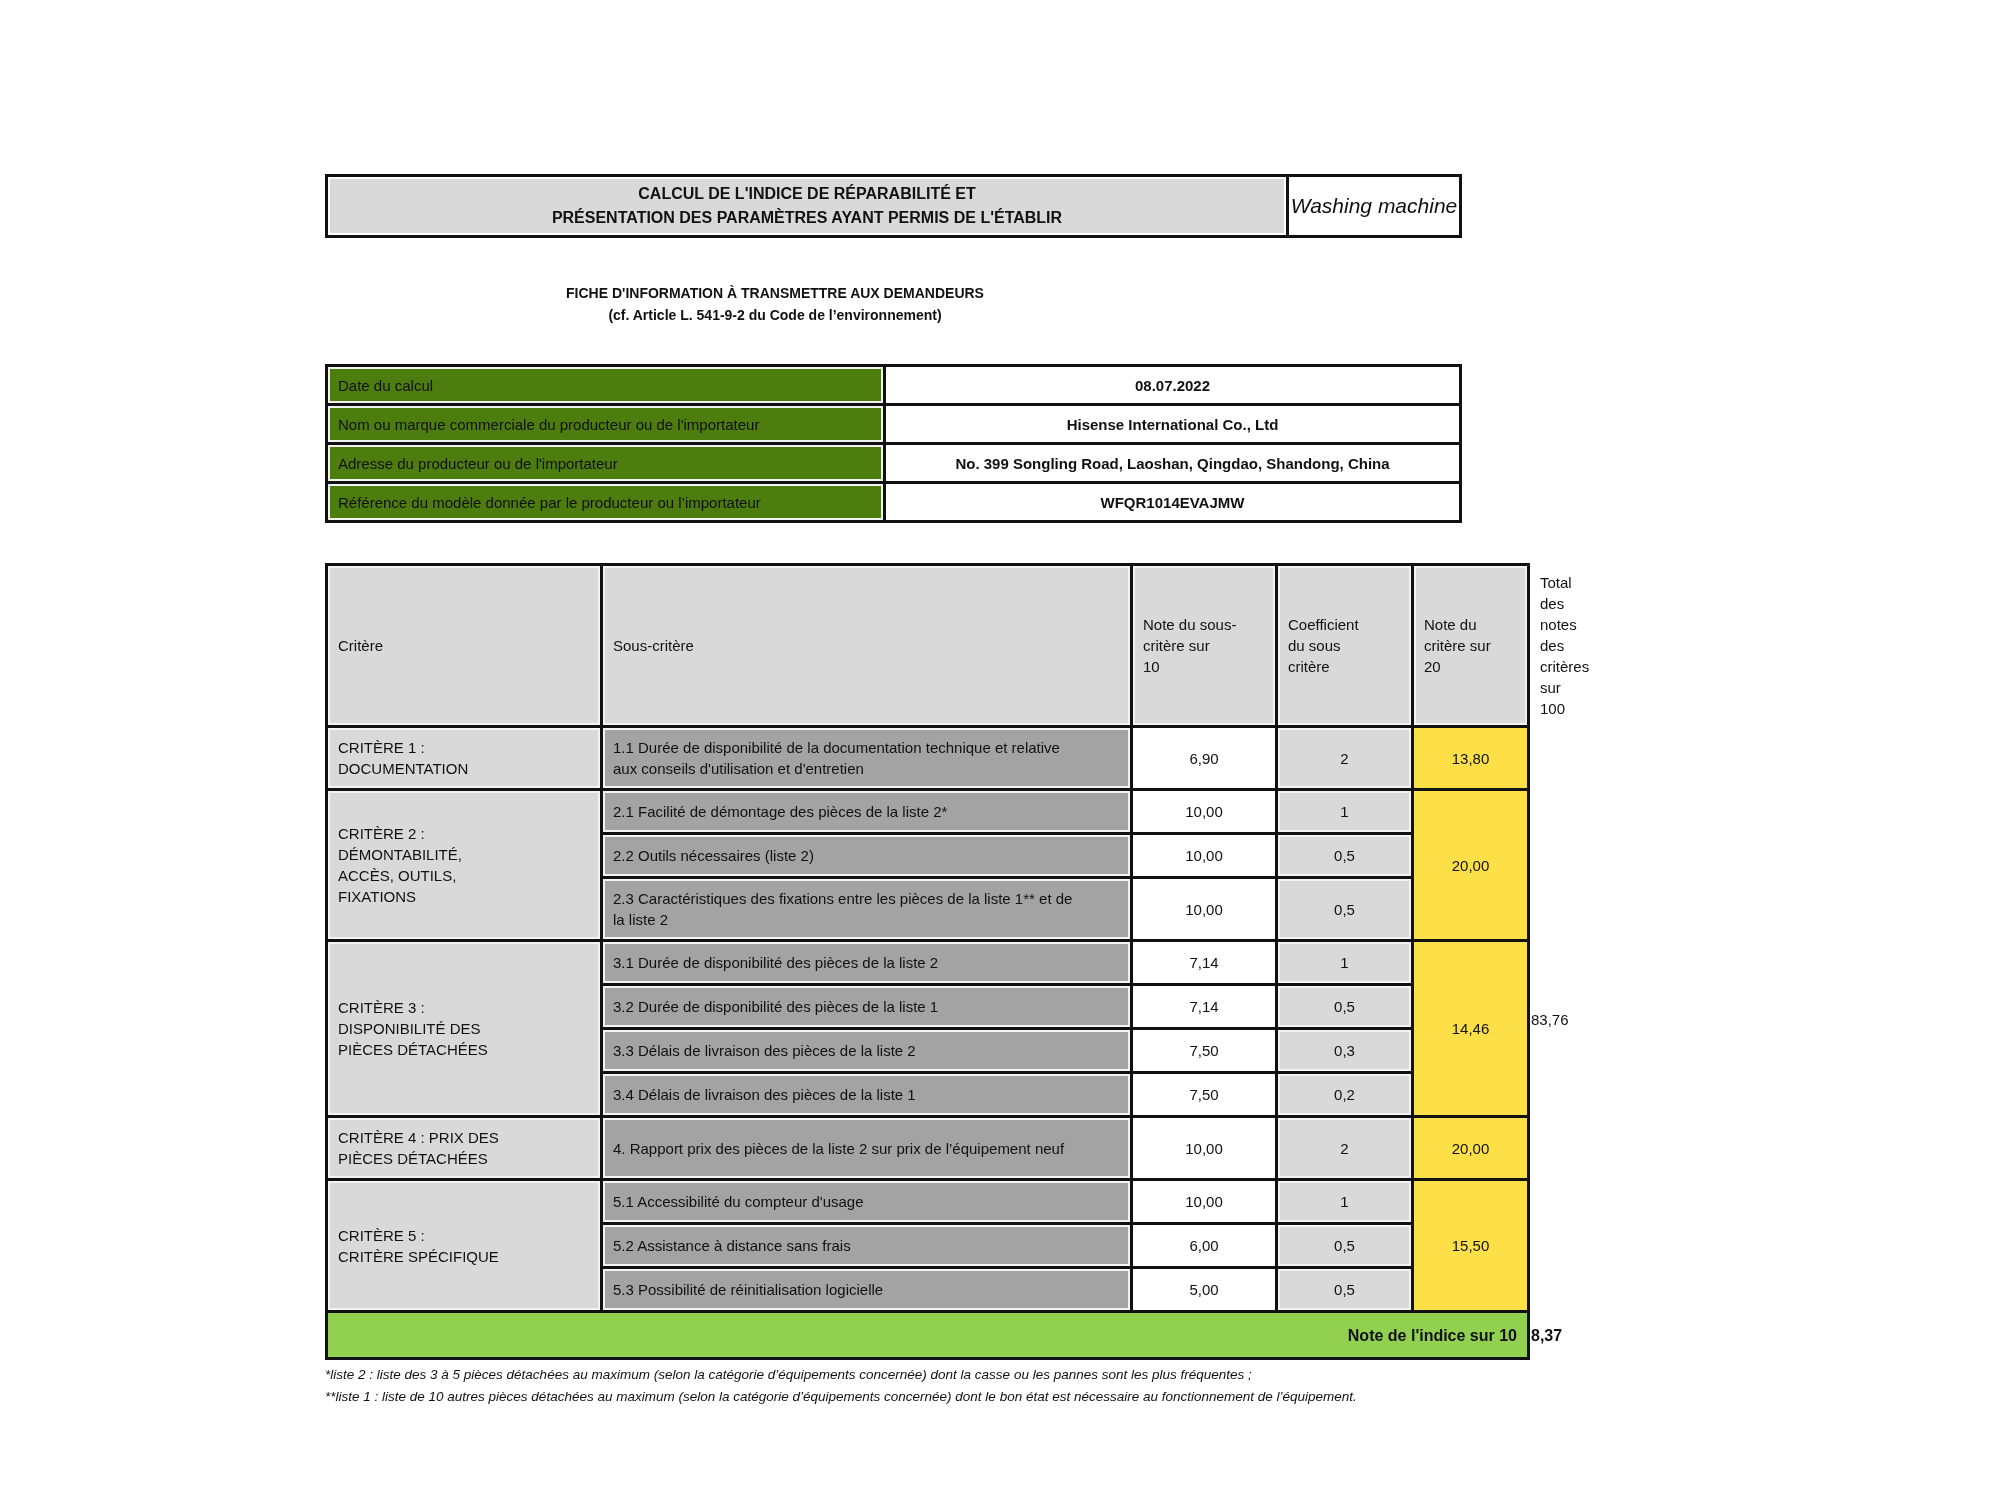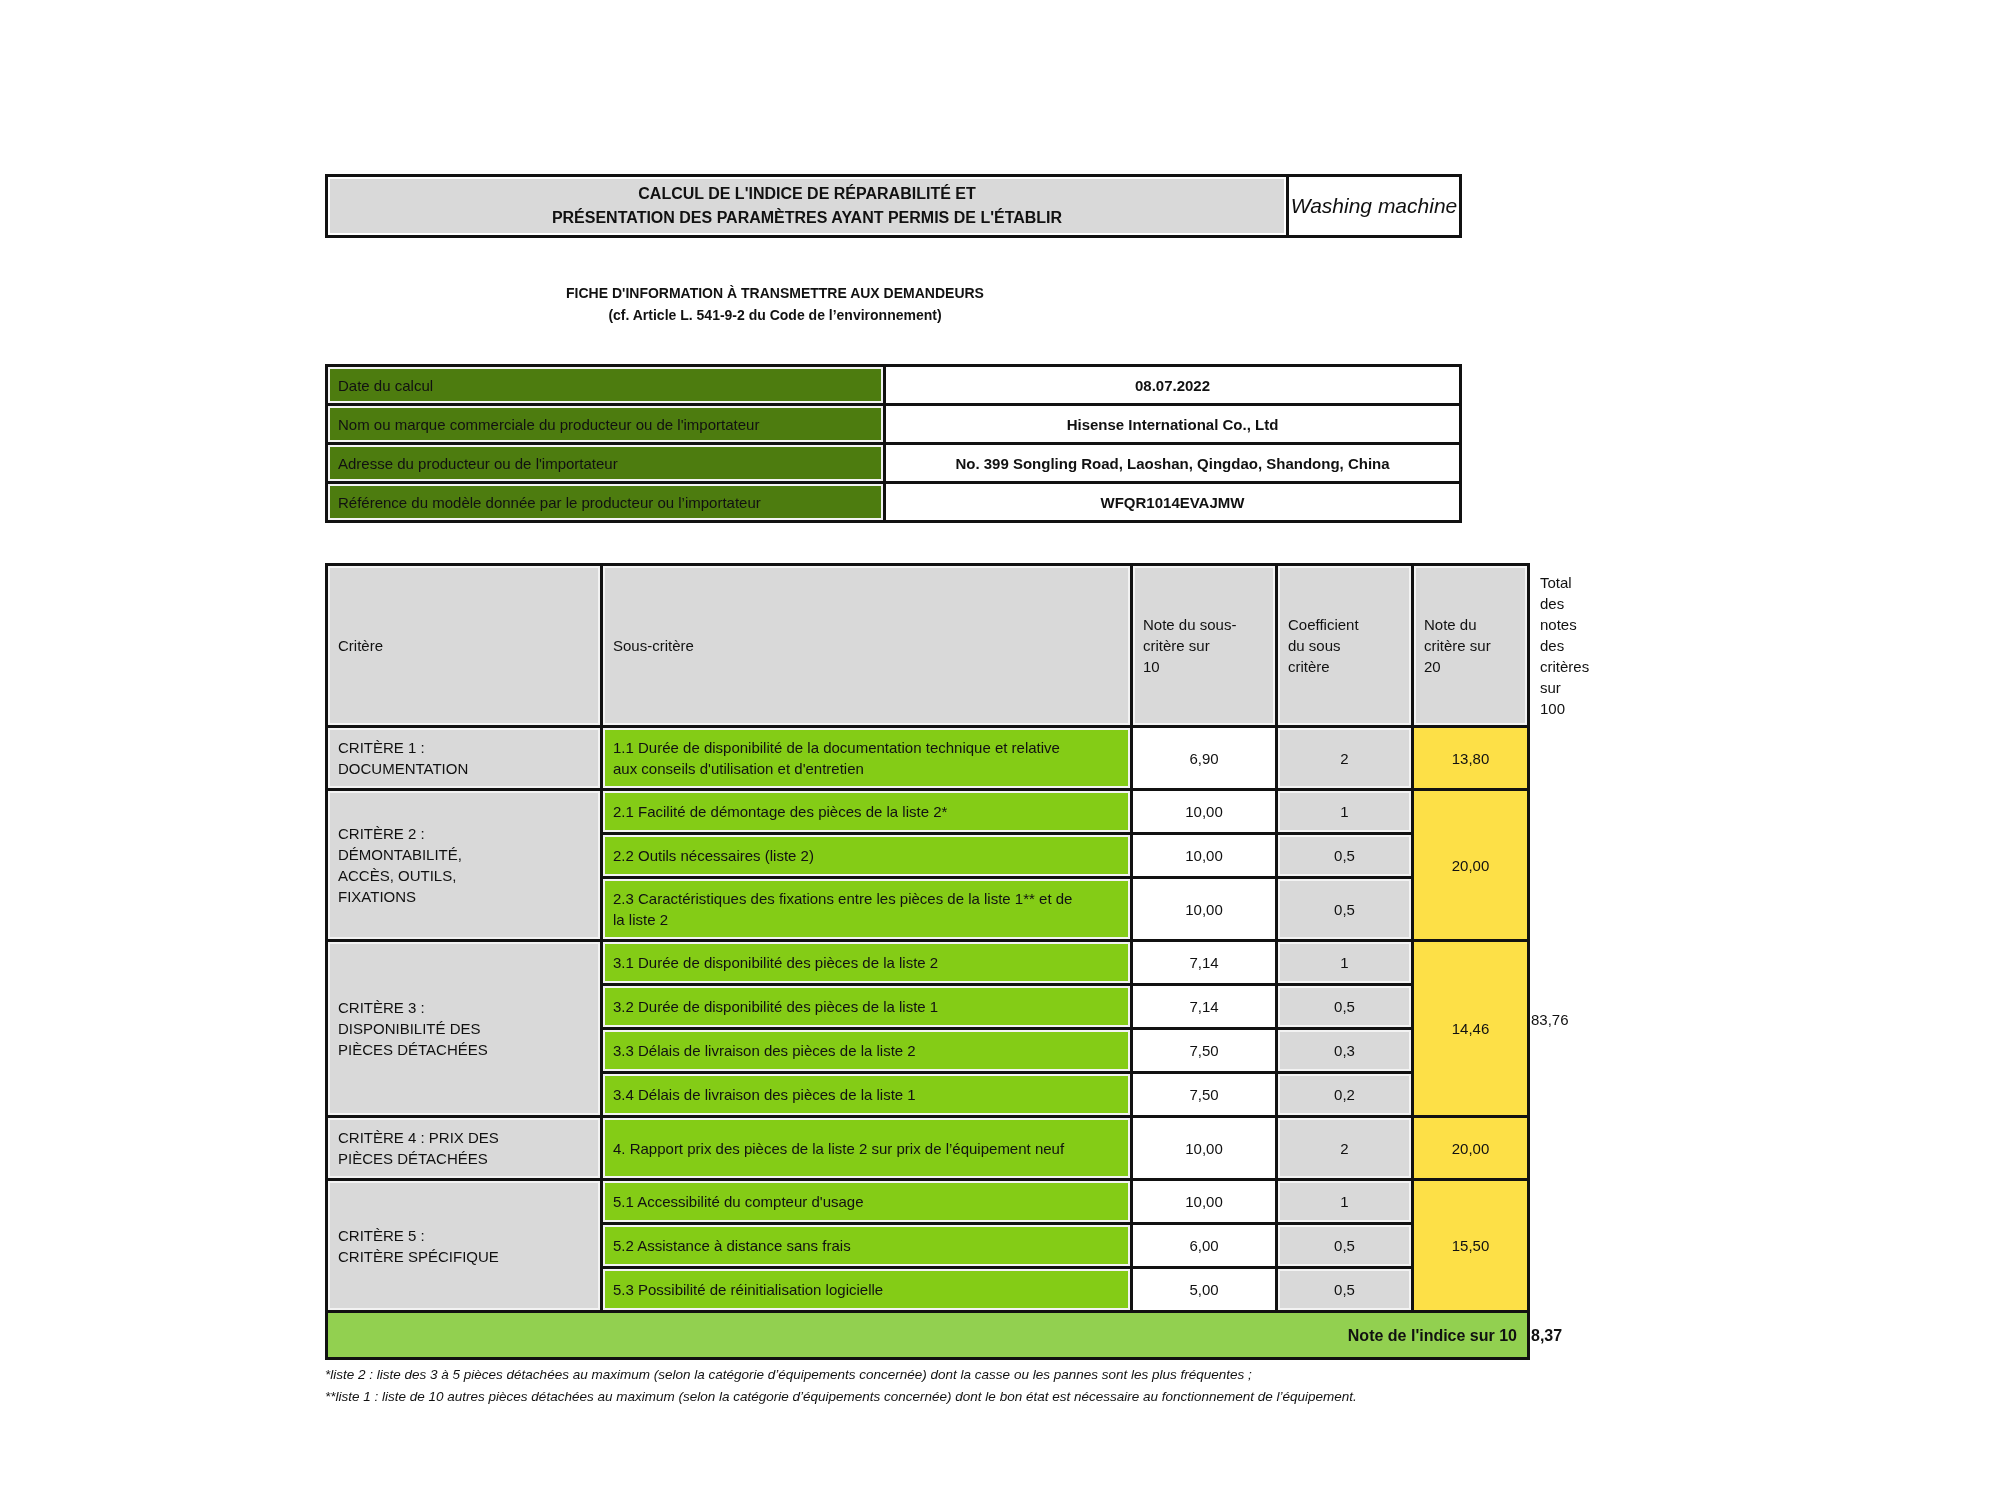--- a/index.html
+++ b/index.html
@@ -18,21 +18,21 @@
   .info { margin-top: 38px; border: 3px solid #111; }
   .info td { border: 3px solid #111; height: 36px; font-size: 15px; padding: 0 10px; }
   .info td.lbl { width: 535px; background: #4d7c0f; box-shadow: inset 0 0 0 2px #f3f3f3; }
   .info td.val { text-align: center; font-weight: bold; background: #fff; }
 
   
   .main { margin-top: 40px; border: 3px solid #111; }
   .main td, .main th { border: 3px solid #111; font-size: 15px; font-weight: normal; line-height: 21px; vertical-align: middle; }
   .main th { background: #d9d9d9; text-align: left; padding: 6px 10px; height: 70px; box-shadow: inset 0 0 0 2px #f3f3f3; }
   .main td.crit { background: #d9d9d9; padding: 4px 10px; box-shadow: inset 0 0 0 2px #f3f3f3; }
-  .main td.sub { background: #84cc16; padding: 4px 10px; height: 33px; box-shadow: inset 0 0 0 2px #f3f3f3; }
+  .main td.sub { background: #a3a3a3; padding: 4px 10px; height: 33px; box-shadow: inset 0 0 0 2px #f3f3f3; }
   .main td.note { background: #fff; text-align: center; }
   .main td.coef { background: #d9d9d9; text-align: center; box-shadow: inset 0 0 0 2px #f3f3f3; }
   .main td.crnote { background: #fde047; text-align: center; }
   .main td.total { background: #eab308; text-align: center; }
   .main tr.tall td.sub { height: 52px; }
   .main tr.final td { background: #92d050; font-weight: bold; font-size: 16px; height: 42px; }
   .main tr.final td.flabel { text-align: right; padding-right: 10px; }
   .main tr.final td.fval { text-align: center; }
 
   .notes { font-style: italic; font-size: 13.5px; line-height: 22px; margin-top: 4px; }

